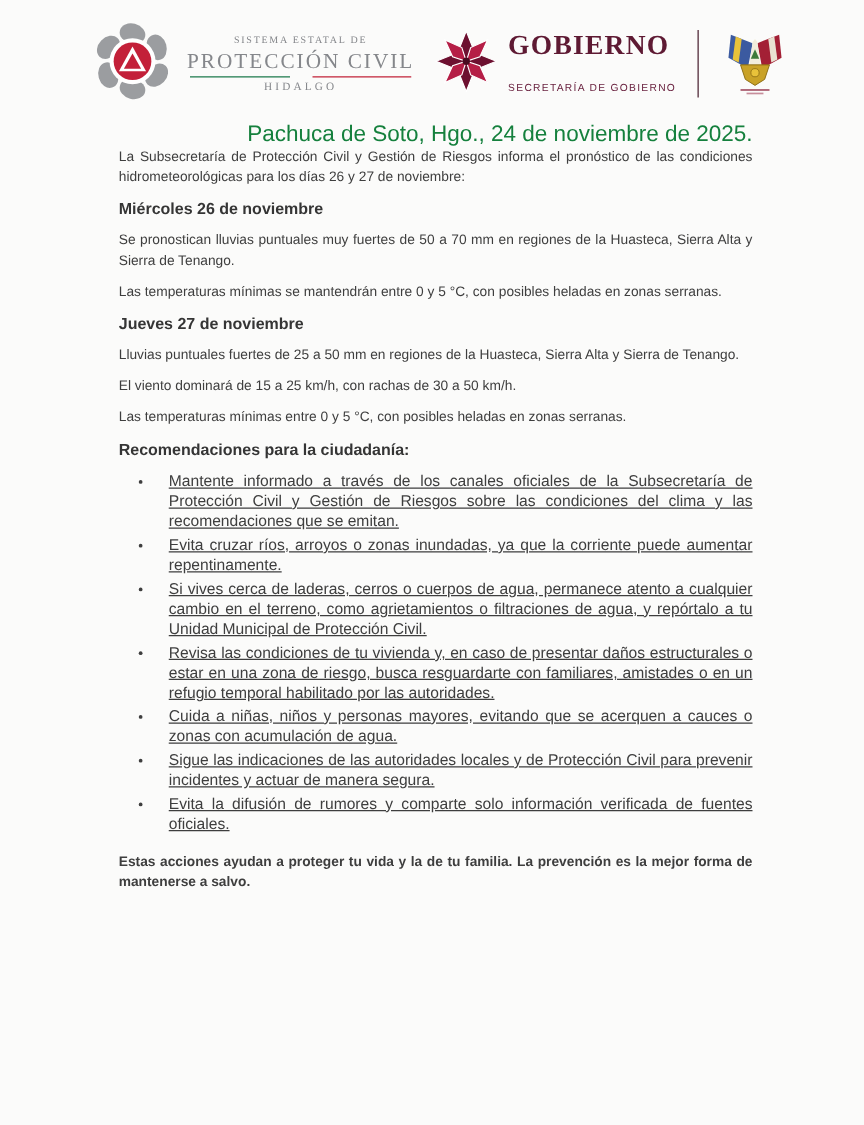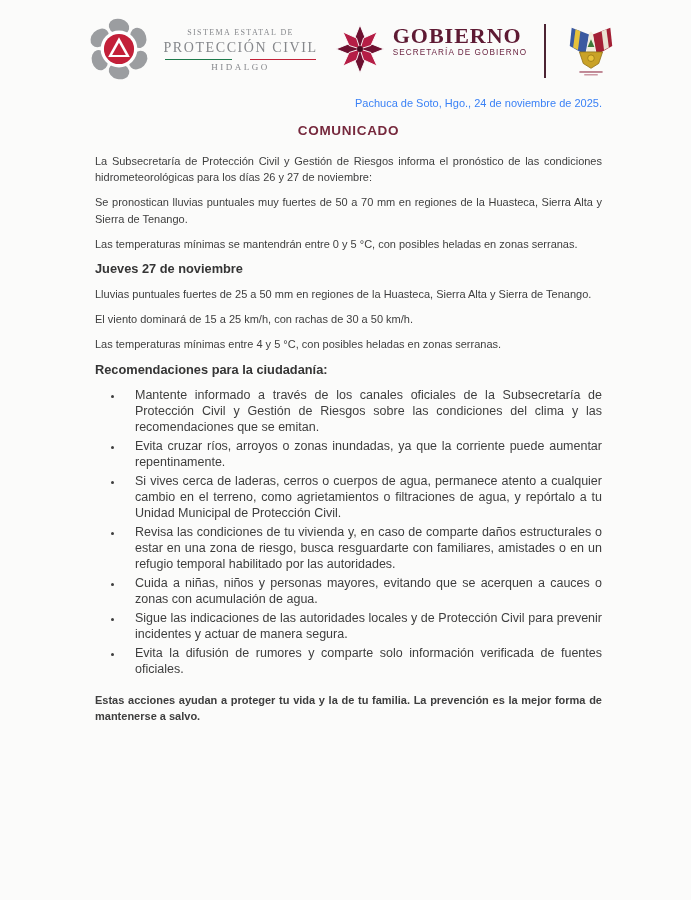--- a/index.html
+++ b/index.html
@@ -17,51 +17,51 @@
     display:flex;align-items:center;justify-content:center;
     gap:11px;padding-top:14px;height:74px;margin-left:14px;
   }
   .pc-logo{flex:0 0 auto;}
   .pc-wordmark{
     font-family:"Liberation Serif",serif;
     color:#85878b;text-align:center;line-height:1.25;
     margin-right:6px;
   }
   .pc-line1{font-size:8px;letter-spacing:1.4px;}
-  .pc-line2{font-size:14px;letter-spacing:1.6px;margin-top:1px;}
+  .pc-line2{font-size:17px;letter-spacing:1.6px;margin-top:1px;}
   .pc-rule{display:flex;height:1.5px;margin:2px 2px 2px 2px;}
   .pc-rule .seg-green{flex:1;background:#1d7a4b;margin-right:9px;}
   .pc-rule .seg-red{flex:1;background:#c22339;margin-left:9px;}
   .pc-line3{font-size:9px;letter-spacing:2.5px;}
   .gob-block{display:flex;align-items:flex-start;gap:8px;}
   .gob-text{color:#5e1a33;line-height:1.1;}
   .gob-name{
     font-family:"Liberation Serif",serif;font-weight:700;
     font-size:22px;letter-spacing:1px;
   }
-  .gob-sub{font-size:8.2px;letter-spacing:1.05px;margin-top:0;color:#6a2340;}
+  .gob-sub{font-size:8.2px;letter-spacing:1.05px;margin-top:18px;color:#6a2340;}
   .header-divider{width:1.5px;height:54px;background:#4c2433;margin:0 6px;}
   .crest{flex:0 0 auto;}
 
   
   .content{padding:0 89px 0 95px;}
   .dateline{
-    text-align:right;font-size:11px;color:#3b82f6;
+    text-align:right;font-size:18px;color:#15803d;
     margin-top:9px;
   }
   .doc-title{
     text-align:center;font-weight:700;font-size:13.5px;
     letter-spacing:0.7px;color:#76293d;margin:14px 0 15px;
   }
   .para{font-size:11px;line-height:16.2px;margin:0 0 9px;text-align:justify;}
   .blk-heading{
     font-size:12.8px;font-weight:700;color:#353535;
     margin:4px 0 10px;text-align:left;
   }
-  ul.rec-list{margin:1px 0 4px;padding-left:29px;}
+  ul.rec-list{margin:1px 0 4px;padding-left:29px;text-decoration:underline;}
   ul.rec-list li{
     font-size:12.5px;line-height:16.2px;text-align:justify;
     padding-left:11px;margin-bottom:2.5px;
   }
   ul.rec-list li::marker{font-size:11px;color:#3e3e3e;}
   .closing{margin-top:15px;font-weight:bold;}
 </style>
 </head>
 <body>
 
@@ -138,43 +138,43 @@
         <rect x="17" y="53" width="24" height="1.6" fill="#b0697a"></rect>
         <rect x="22" y="56" width="14" height="1.4" fill="#c78e9b"></rect>
       </svg>
     </div>
   </div>
 
   <div class="content">
 
     <div class="dateline">Pachuca de Soto, Hgo., 24 de noviembre de 2025.</div>
 
-    <div class="doc-title">COMUNICADO</div>
 
     <p class="para">La Subsecretaría de Protección Civil y Gestión de Riesgos informa el pronóstico de las condiciones hidrometeorológicas para los días 26 y 27 de noviembre:</p>
 
     <div>
+      <div class="blk-heading">Miércoles 26 de noviembre</div>
       <p class="para">Se pronostican lluvias puntuales muy fuertes de 50 a 70 mm en regiones de la Huasteca, Sierra Alta y Sierra de Tenango.</p>
       <p class="para">Las temperaturas mínimas se mantendrán entre 0 y 5 °C, con posibles heladas en zonas serranas.</p>
     </div>
 
     <div>
       <div class="blk-heading">Jueves 27 de noviembre</div>
       <p class="para">Lluvias puntuales fuertes de 25 a 50 mm en regiones de la Huasteca, Sierra Alta y Sierra de Tenango.</p>
       <p class="para">El viento dominará de 15 a 25 km/h, con rachas de 30 a 50 km/h.</p>
-      <p class="para">Las temperaturas mínimas entre 4 y 5 °C, con posibles heladas en zonas serranas.</p>
+      <p class="para">Las temperaturas mínimas entre 0 y 5 °C, con posibles heladas en zonas serranas.</p>
     </div>
 
     <div>
       <div class="blk-heading">Recomendaciones para la ciudadanía:</div>
       <ul class="rec-list">
         <li>Mantente informado a través de los canales oficiales de la Subsecretaría de Protección Civil y Gestión de Riesgos sobre las condiciones del clima y las recomendaciones que se emitan.</li>
         <li>Evita cruzar ríos, arroyos o zonas inundadas, ya que la corriente puede aumentar repentinamente.</li>
         <li>Si vives cerca de laderas, cerros o cuerpos de agua, permanece atento a cualquier cambio en el terreno, como agrietamientos o filtraciones de agua, y repórtalo a tu Unidad Municipal de Protección Civil.</li>
-        <li>Revisa las condiciones de tu vivienda y, en caso de comparte daños estructurales o estar en una zona de riesgo, busca resguardarte con familiares, amistades o en un refugio temporal habilitado por las autoridades.</li>
+        <li>Revisa las condiciones de tu vivienda y, en caso de presentar daños estructurales o estar en una zona de riesgo, busca resguardarte con familiares, amistades o en un refugio temporal habilitado por las autoridades.</li>
         <li>Cuida a niñas, niños y personas mayores, evitando que se acerquen a cauces o zonas con acumulación de agua.</li>
         <li>Sigue las indicaciones de las autoridades locales y de Protección Civil para prevenir incidentes y actuar de manera segura.</li>
         <li>Evita la difusión de rumores y comparte solo información verificada de fuentes oficiales.</li>
       </ul>
     </div>
 
     <p class="para closing">Estas acciones ayudan a proteger tu vida y la de tu familia. La prevención es la mejor forma de mantenerse a salvo.</p>
 
   </div>
 </div>

